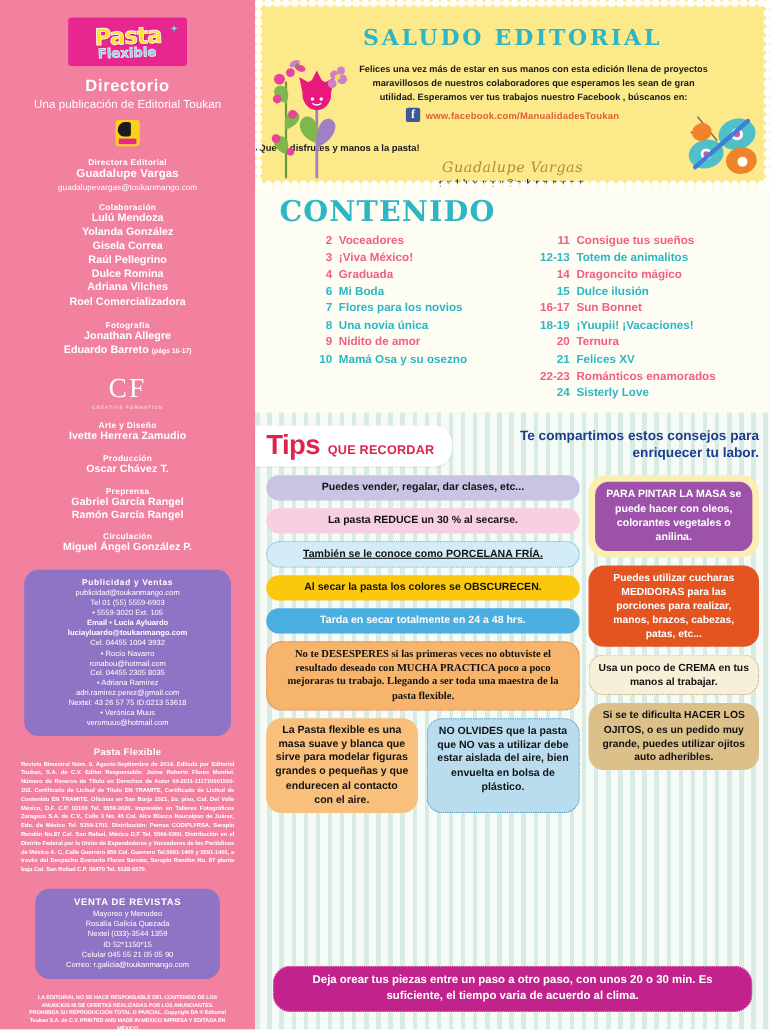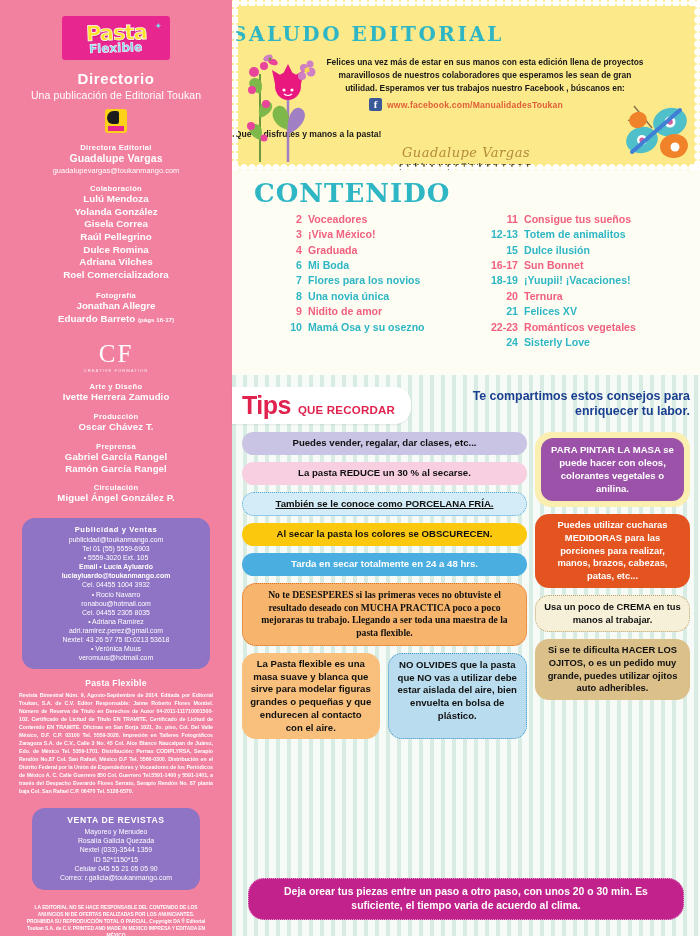--- a/index.html
+++ b/index.html
@@ -142,21 +142,21 @@
   .scallop-bot { bottom: -1px; }
   .scallop-left, .scallop-right {
     position: absolute; top: 0; bottom: 0; width: 7px;
     background-image: radial-gradient(circle at 4px 4px, #ffffff 3.6px, transparent 3.9px);
     background-size: 8px 8px; background-repeat: repeat-y;
   }
   .scallop-left { left: -1px; }
   .scallop-right { right: -1px; }
 
   .saludo-title {
-    padding-top: 22px;
+    text-align: center; padding-top: 22px;
     font-family: "DejaVu Serif", serif;
     font-size: 20px; font-weight: bold; letter-spacing: 2.5px;
     color: #2fb6c4;
   }
   .saludo-body {
     text-align: center; margin-top: 10px; padding: 0 52px 0 90px;
     font-size: 8.4px; font-weight: bold; color: #1a1a1a; line-height: 1.55;
   }
   .fb-row { display: flex; align-items: center; justify-content: center; gap: 5px; margin-top: 3px; }
   .fb-icon {
@@ -460,20 +460,24 @@
         </div>
         <div class="toc-col right">
           <div class="toc-row c-pink">
               <span class="toc-num">11</span>
               <span class="toc-txt">Consigue tus sueños</span>
             </div>
           <div class="toc-row c-teal">
               <span class="toc-num">12-13</span>
               <span class="toc-txt">Totem de animalitos</span>
             </div>
+          <div class="toc-row c-pink">
+              <span class="toc-num">14</span>
+              <span class="toc-txt">Dragoncito mágico</span>
+            </div>
           <div class="toc-row c-teal">
               <span class="toc-num">15</span>
               <span class="toc-txt">Dulce ilusión</span>
             </div>
           <div class="toc-row c-pink">
               <span class="toc-num">16-17</span>
               <span class="toc-txt">Sun Bonnet</span>
             </div>
           <div class="toc-row c-teal">
               <span class="toc-num">18-19</span>
@@ -482,21 +486,21 @@
           <div class="toc-row c-pink">
               <span class="toc-num">20</span>
               <span class="toc-txt">Ternura</span>
             </div>
           <div class="toc-row c-teal">
               <span class="toc-num">21</span>
               <span class="toc-txt">Felices XV</span>
             </div>
           <div class="toc-row c-pink">
               <span class="toc-num">22-23</span>
-              <span class="toc-txt">Románticos vegetales</span>
+              <span class="toc-txt">Románticos enamorados</span>
             </div>
           <div class="toc-row c-teal">
               <span class="toc-num">24</span>
               <span class="toc-txt">Sisterly Love</span>
             </div>
         </div>
       </div>
     </section>
 
     <section class="tips-area">

